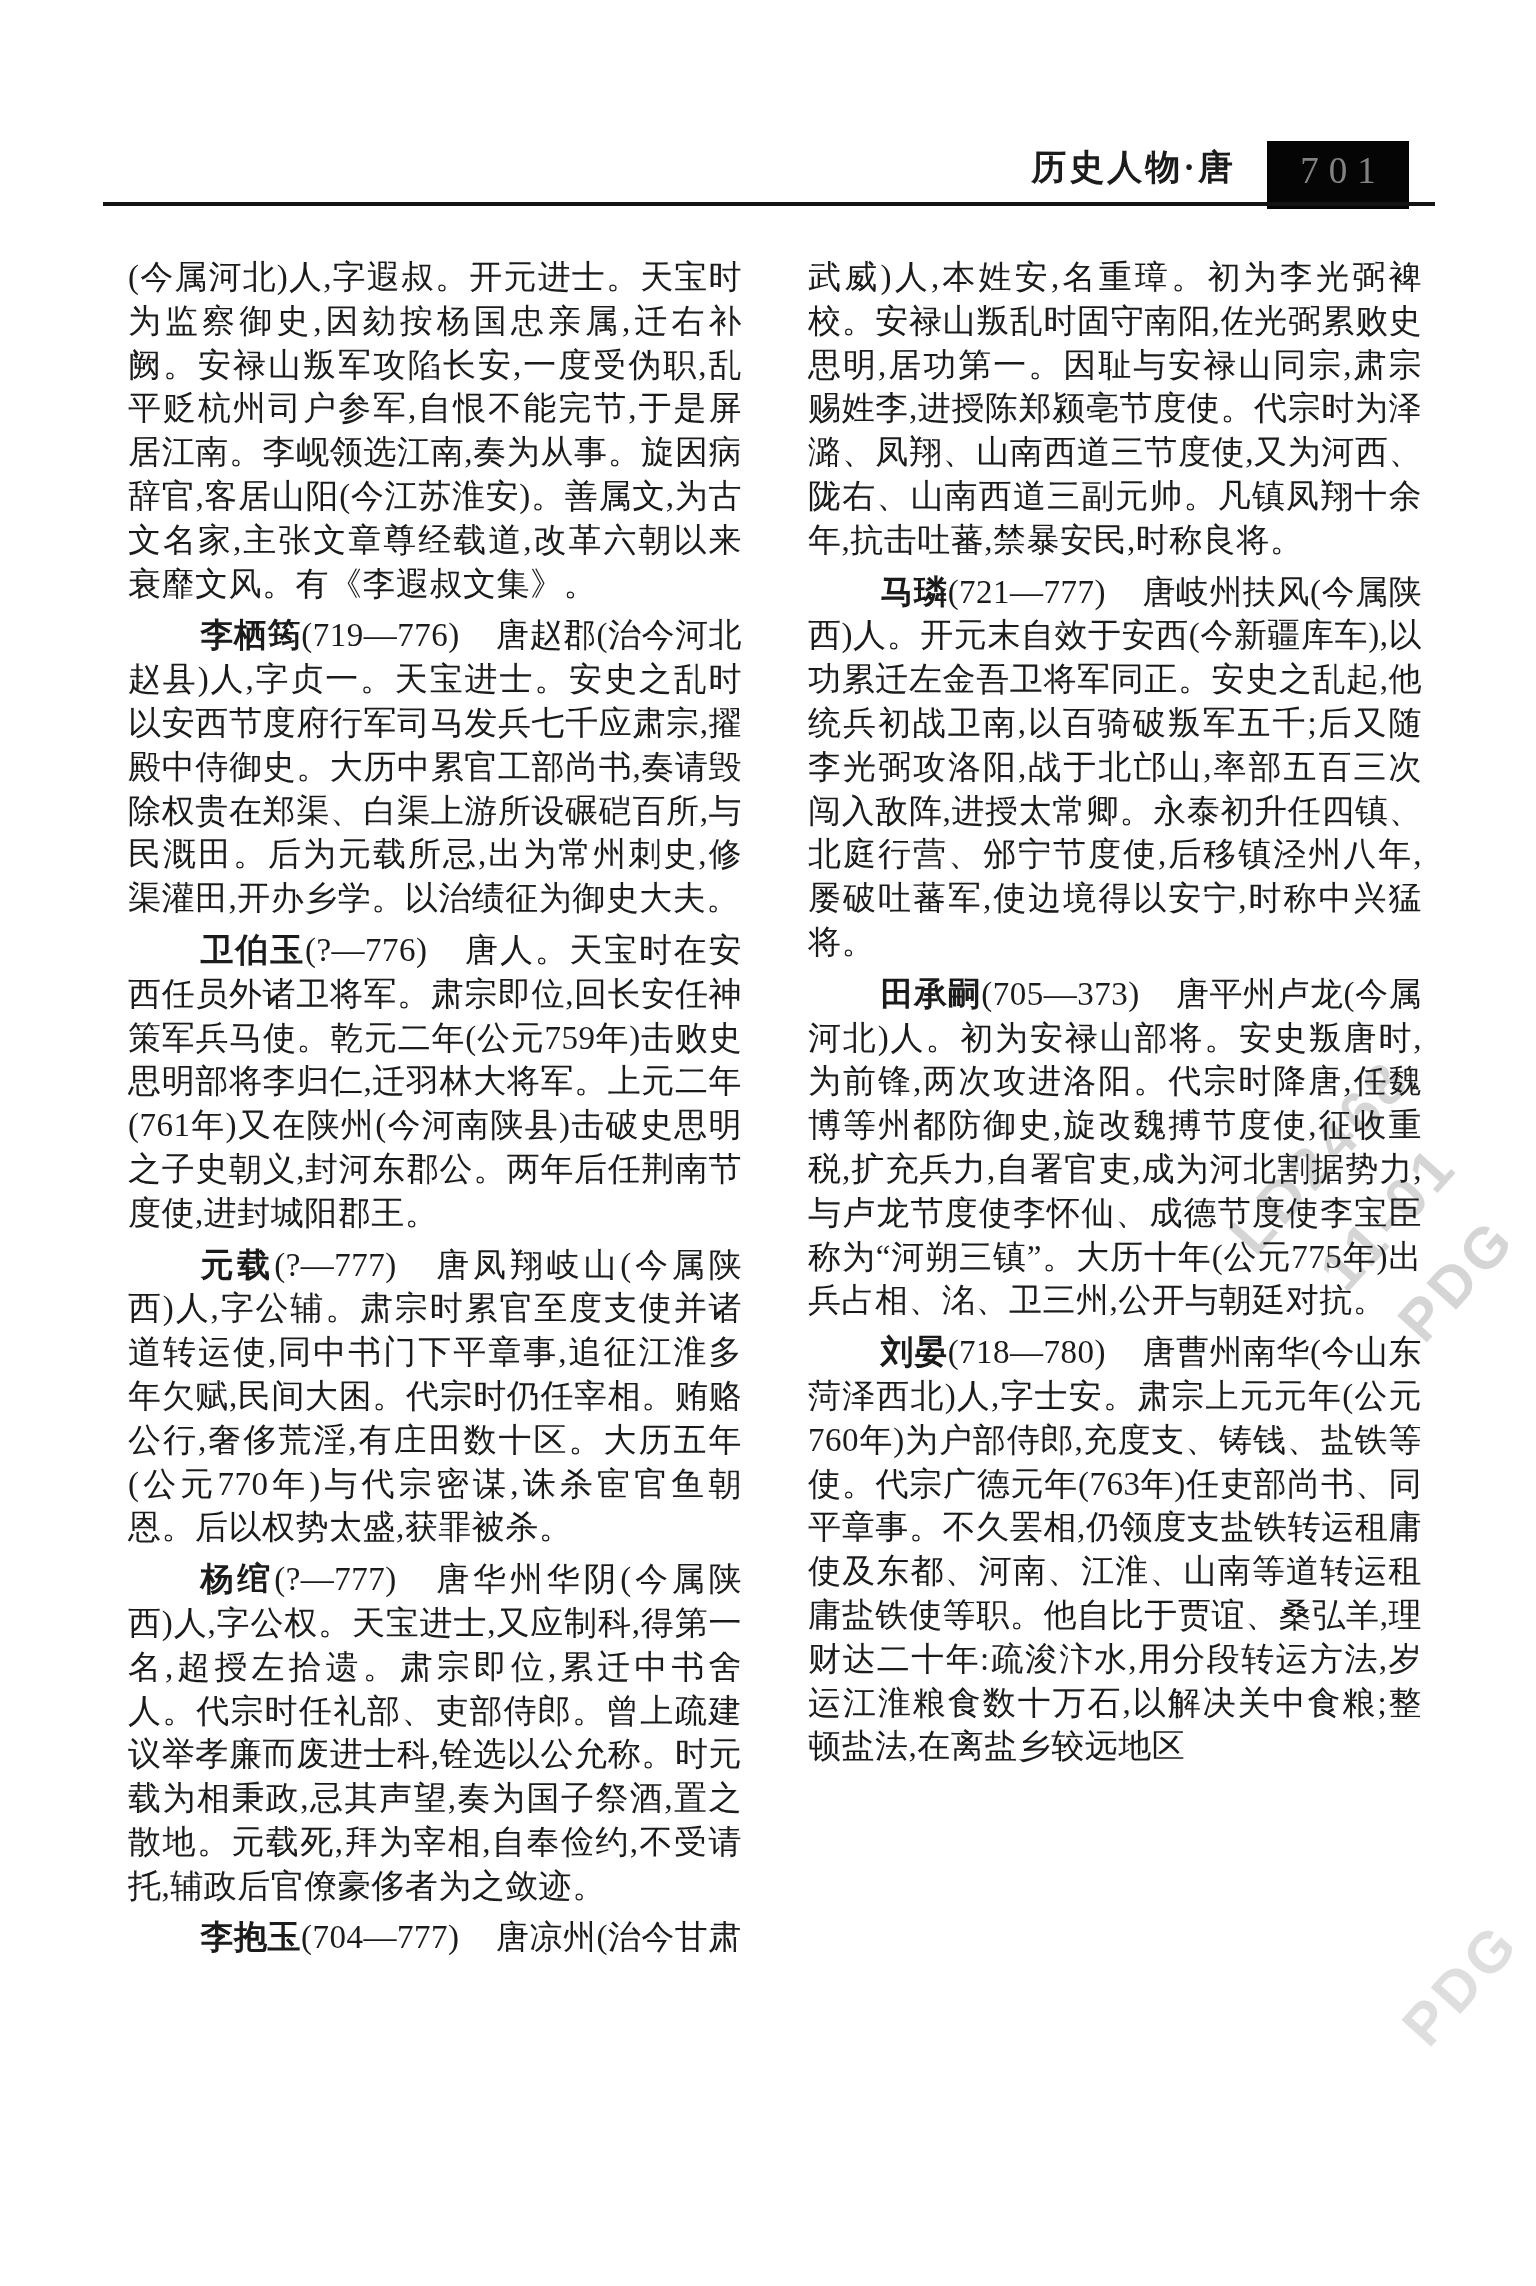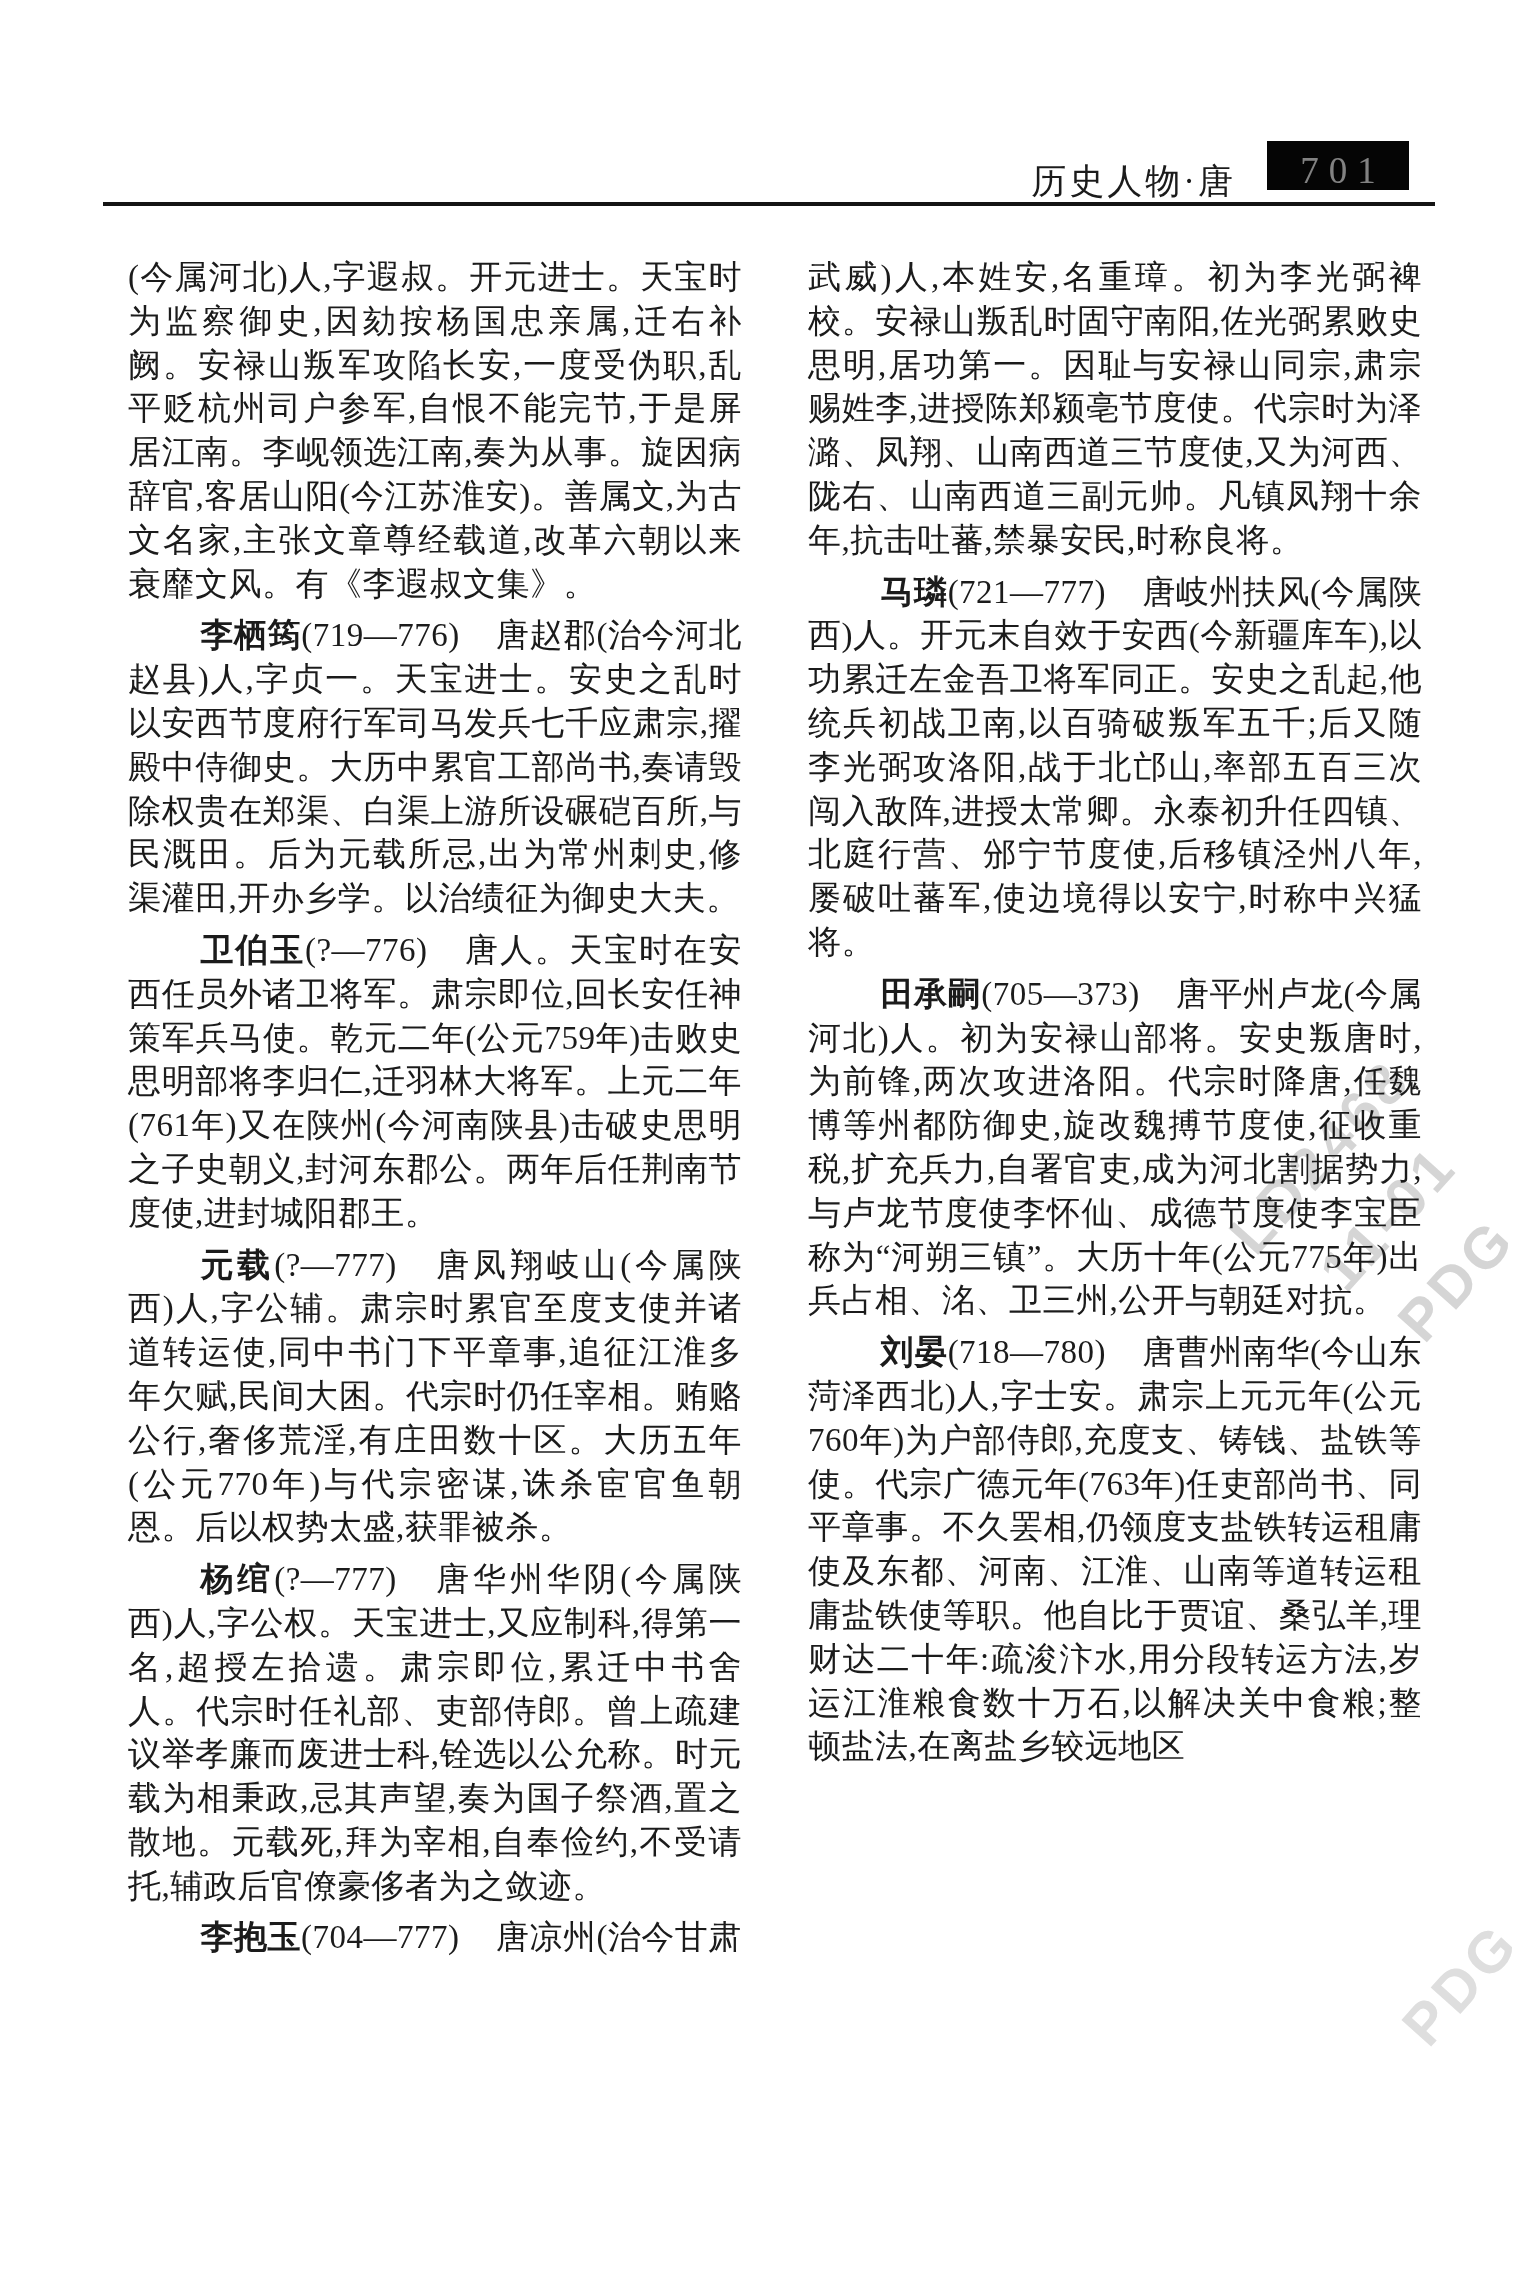--- a/index.html
+++ b/index.html
@@ -7,30 +7,30 @@
     width:1536px;height:2286px;
     background:#ffffff;
     color:#1b1b1b;
     font-family:"Liberation Serif","DejaVu Serif",serif;
     position:relative;
     overflow:hidden;
   }
   
   .header-title{
     position:absolute;
-    top:158px;right:300px;
+    top:144px;right:300px;
     font-size:35px;
-    font-weight:400;
+    font-weight:700;
     letter-spacing:3px;
     white-space:nowrap;
   }
   .page-badge{
     position:absolute;
     top:141px;left:1267px;
-    width:142px;height:49px;
+    width:142px;height:68px;
     background:#050505;
     text-align:center;
   }
   .page-badge span{
     color:rgba(255,255,255,0.5);
     font-size:37px;
     line-height:59px;
     letter-spacing:10px;
     padding-left:10px;
   }

